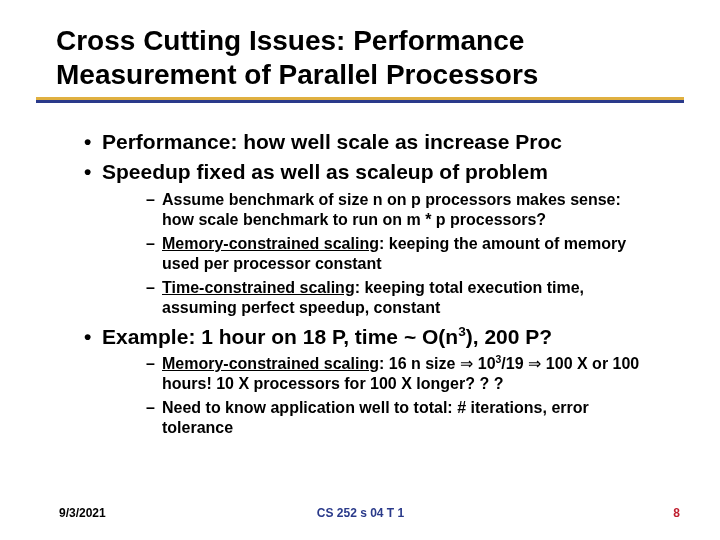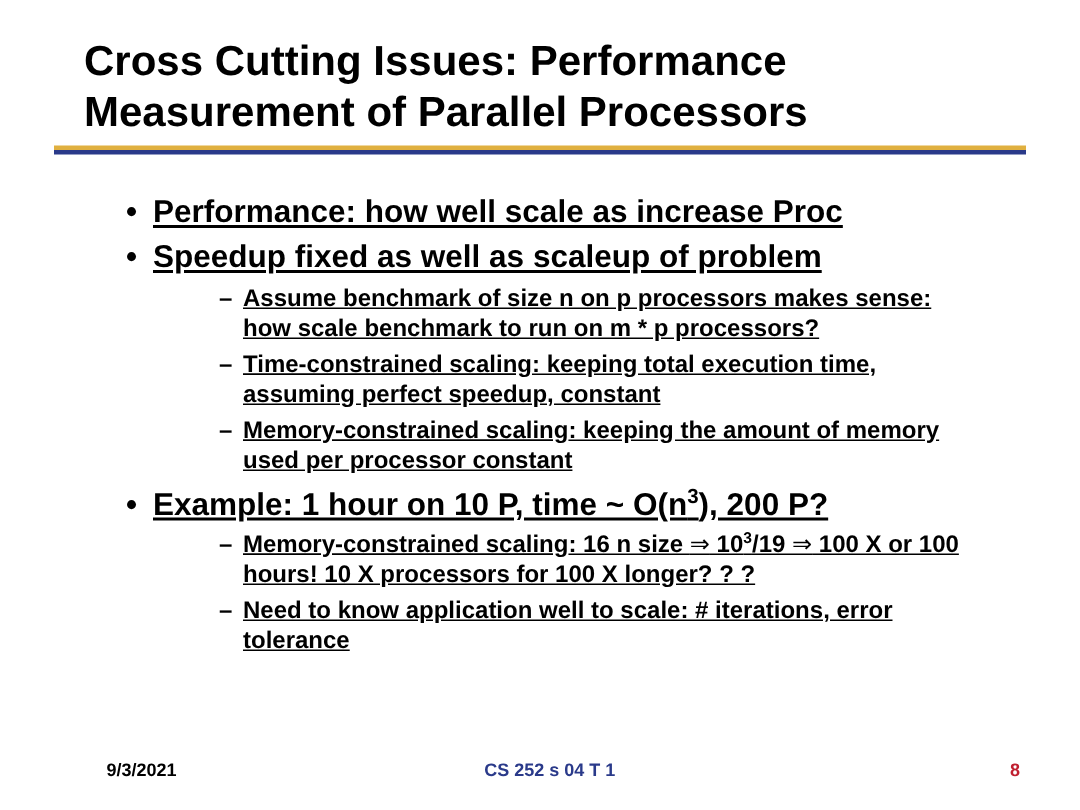--- a/index.html
+++ b/index.html
@@ -47,21 +47,20 @@
     margin: 0;
     padding: 0 0 0 28px;
   }
   ul.top > li {
     position: relative;
     font-size: 21px;
     font-weight: bold;
     line-height: 1.25;
     margin: 0 0 4px 0;
     padding-left: 18px;
-    text-decoration: underline;
   }
   ul.top > li::before {
     content: "•";
     position: absolute;
     left: 0;
     top: 0;
     font-size: 21px;
   }
   ul.sub {
     list-style: none;
@@ -83,21 +82,21 @@
     top: 0;
   }
   .u { text-decoration: underline; }
   sup { font-size: 0.65em; line-height: 0; }
   .arrow {
     font-family: "Arial Unicode MS","Segoe UI Symbol",sans-serif;
     font-weight: normal;
   }
   .footer {
     position: absolute;
-    left: 13px; right: 0;
+    left: 1px; right: 0;
     bottom: 16px;
     height: 18px;
     font-size: 12px;
     font-weight: bold;
     padding-left: 10px;
   }
   .footer .date {
     position: absolute;
     left: 58px;
     color: #000;
@@ -128,29 +127,29 @@
     <div class="rule-gold"></div>
     <div class="rule-navy"></div>
   </div>
 
   <ul class="top">
     <li>Performance: how well scale as increase Proc</li>
     <li>
       <span>Speedup fixed as well as scaleup of problem</span>
       <ul class="sub">
         <li>Assume benchmark of size n on p processors makes sense: how scale benchmark to run on m * p processors?</li>
+        <li><span class="u">Memory-constrained scaling</span><span>: keeping the amount of memory used per processor constant</span></li>
         <li><span class="u">Time-constrained scaling</span><span>: keeping total execution time, assuming perfect speedup, constant</span></li>
-        <li><span class="u">Memory-constrained scaling</span><span>: keeping the amount of memory used per processor constant</span></li>
       </ul>
     </li>
     <li>
-      <span>Example: 1 hour on 10 P, time ~ O(n</span><sup>3</sup><span>), 200 P?</span>
+      <span>Example: 1 hour on 18 P, time ~ O(n</span><sup>3</sup><span>), 200 P?</span>
       <ul class="sub">
         <li><span class="u">Memory-constrained scaling</span><span>: 16 n size </span><span class="arrow">⇒</span><span> 10</span><sup>3</sup><span>/19 </span><span class="arrow">⇒</span><span> 100 X or 100 hours! 10 X processors for 100 X longer? ? ?</span></li>
-        <li>Need to know application well to scale: # iterations, error tolerance</li>
+        <li>Need to know application well to total: # iterations, error tolerance</li>
       </ul>
     </li>
   </ul>
 
   <div class="footer">
     <div class="date">9/3/2021</div>
     <div class="course">CS 252 s 04 T 1</div>
     <div class="pg">8</div>
   </div>
 

